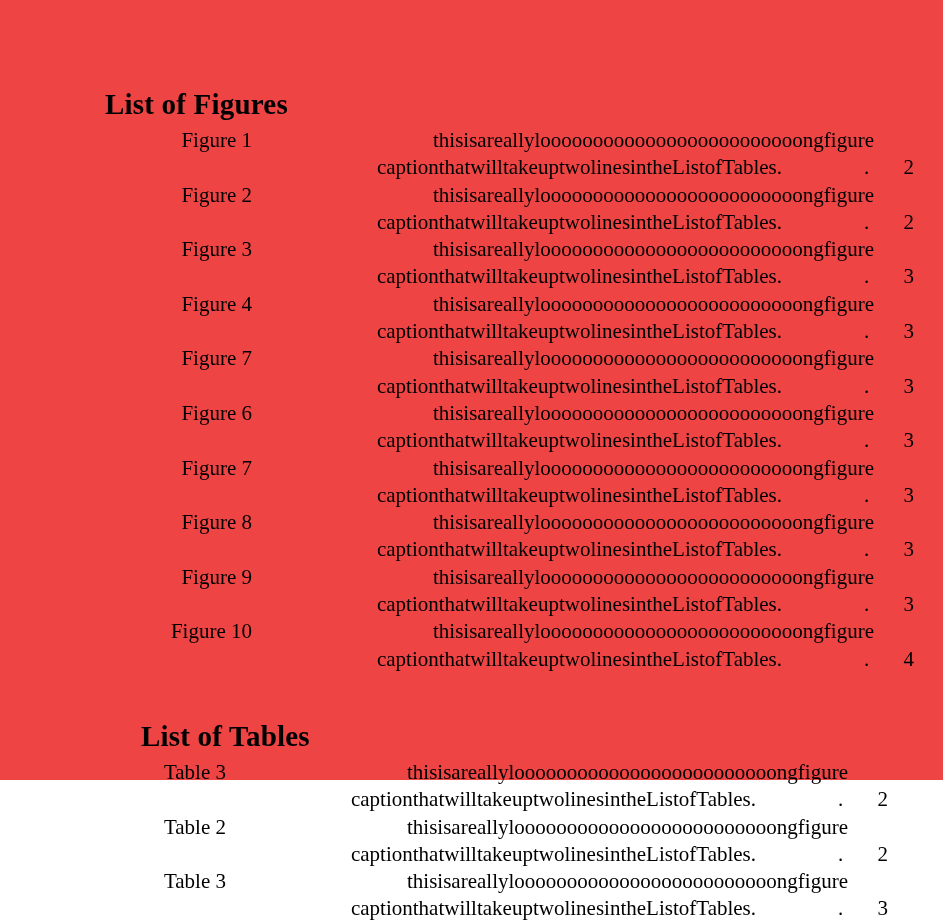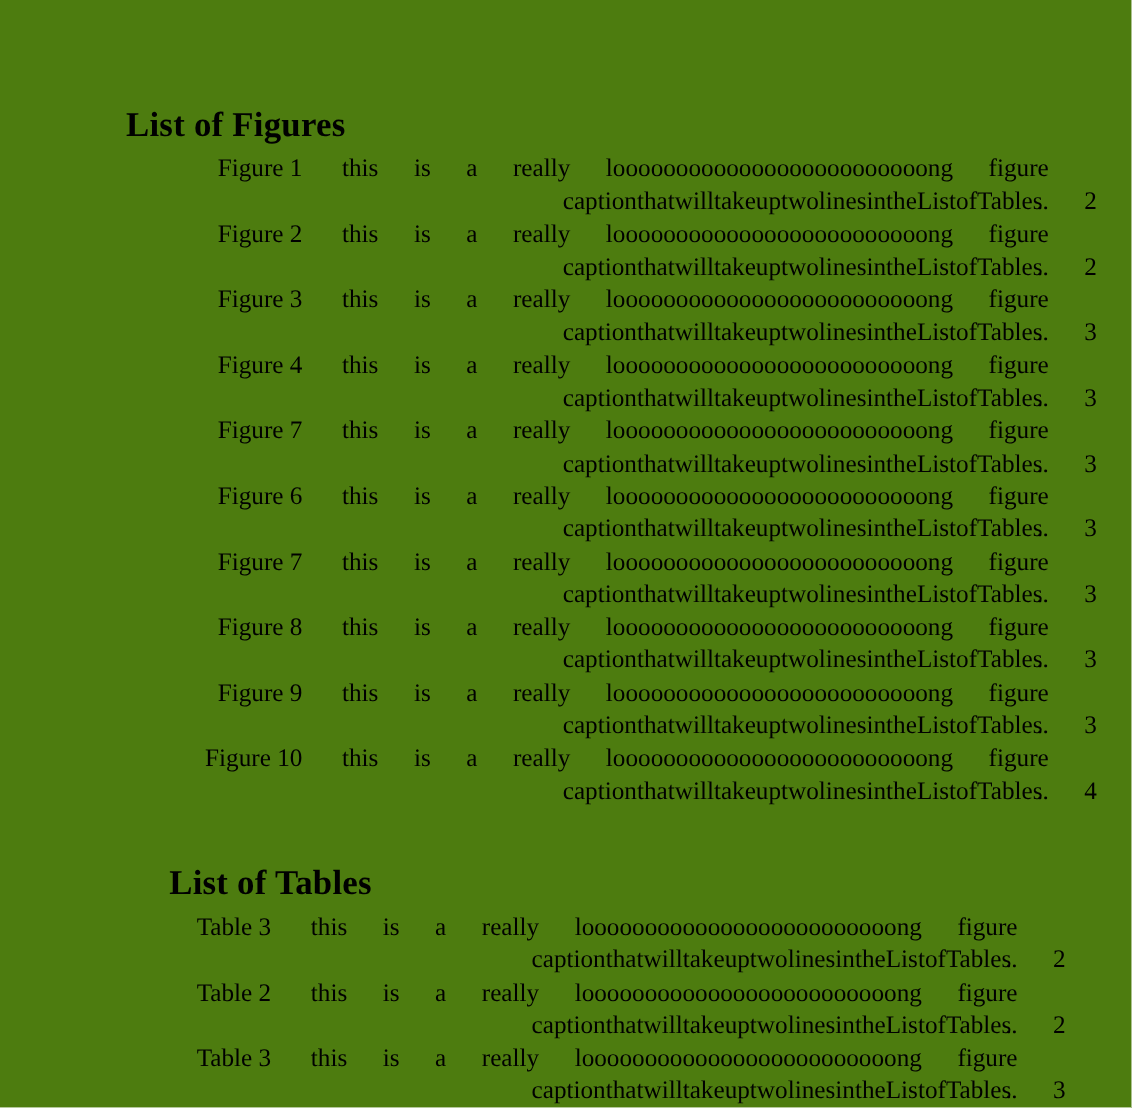--- a/index.html
+++ b/index.html
@@ -12,22 +12,22 @@
     height: 923px;
     overflow: hidden;
     font-family: "Liberation Serif", "DejaVu Serif", serif;
     color: #000000;
     -webkit-font-smoothing: antialiased;
   }
 
   .page {
     position: relative;
     width: 943px;
-    height: 923px;
-    background: #4d7c0f;
+    height: 780px;
+    background: #ef4444;
   }
 
   
   .section-heading {
     position: absolute;
     left: 105px;
     font-size: 29px;
     font-weight: bold;
     letter-spacing: 0.2px;
     line-height: 1;
@@ -71,26 +71,26 @@
   }
 
   .entry-line {
     display: block;
     white-space: nowrap;
   }
 
   
   .entry-line.line1 {
     display: flex;
-    justify-content: space-between;
+    justify-content: flex-end;
     width: 589px;
   }
   .entry-line.line2 {
     display: flex;
-    justify-content: flex-end;
+    justify-content: center;
     width: 589px;
   }
 
   .w { white-space: pre; }
 
   .longword {
     letter-spacing: 0px;
   }
 
   .leader {

